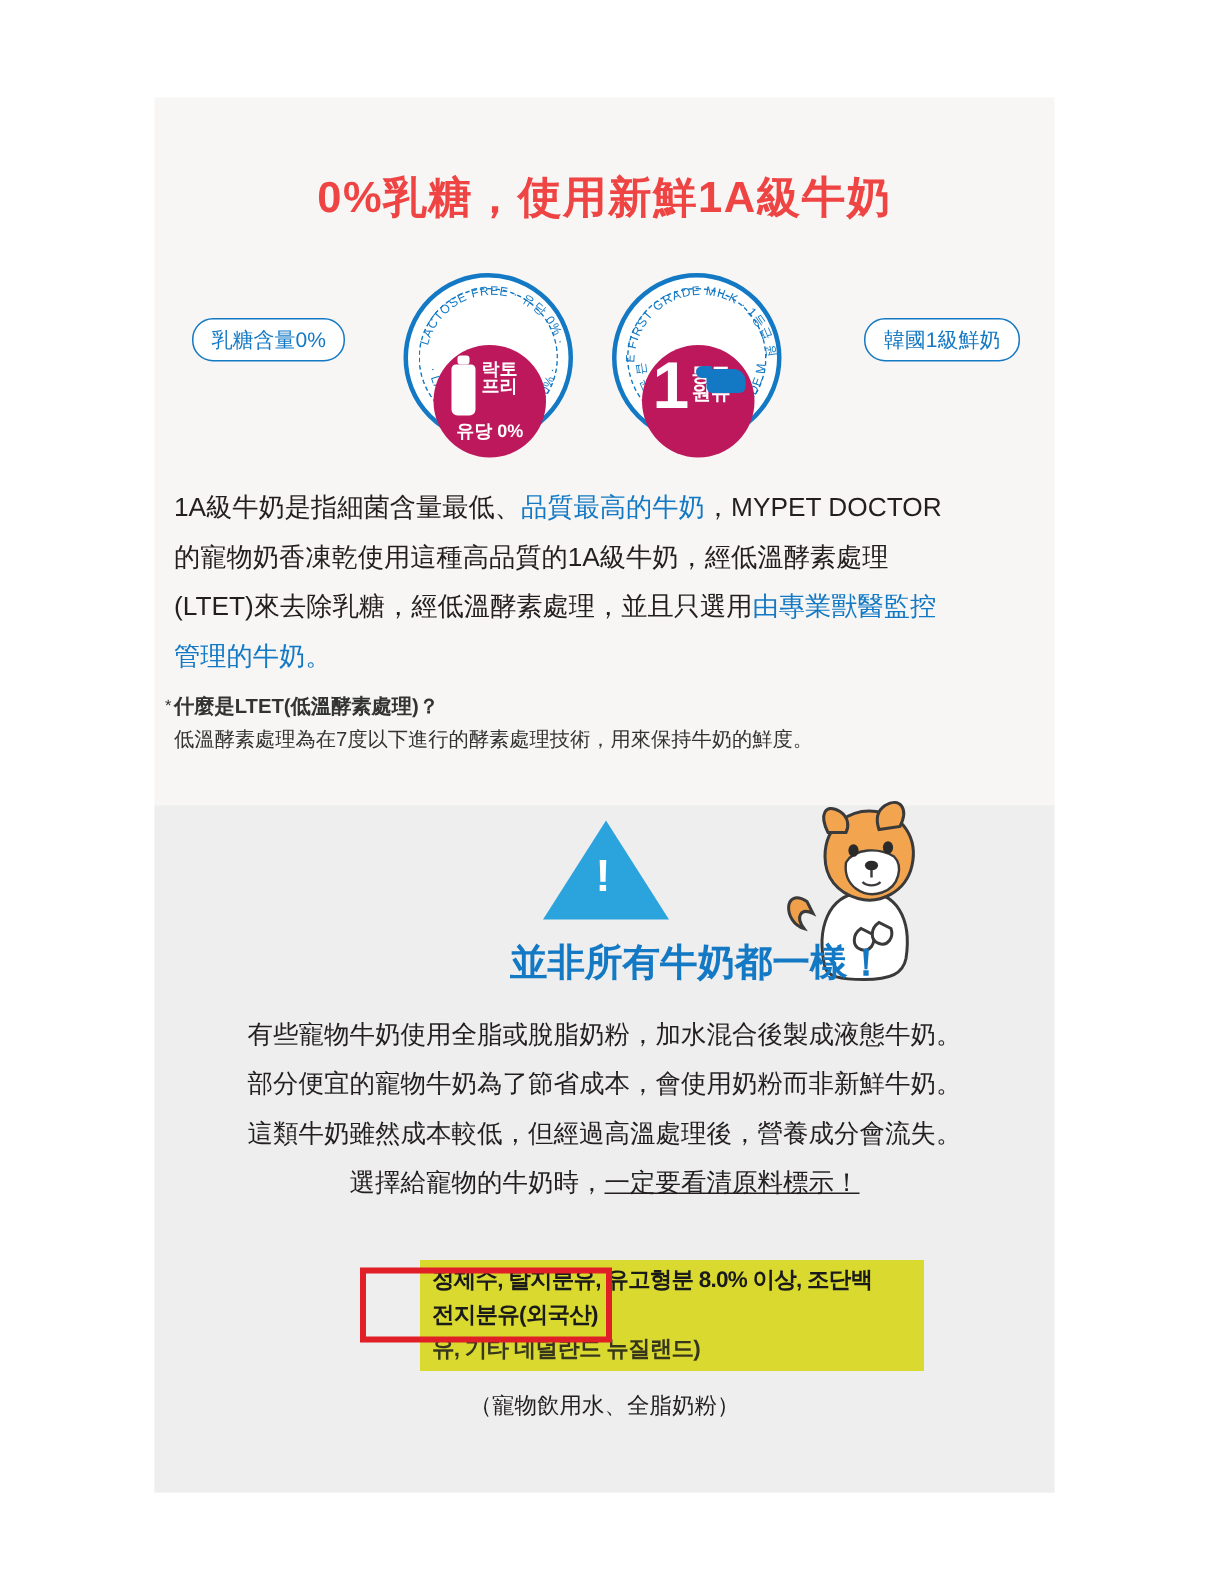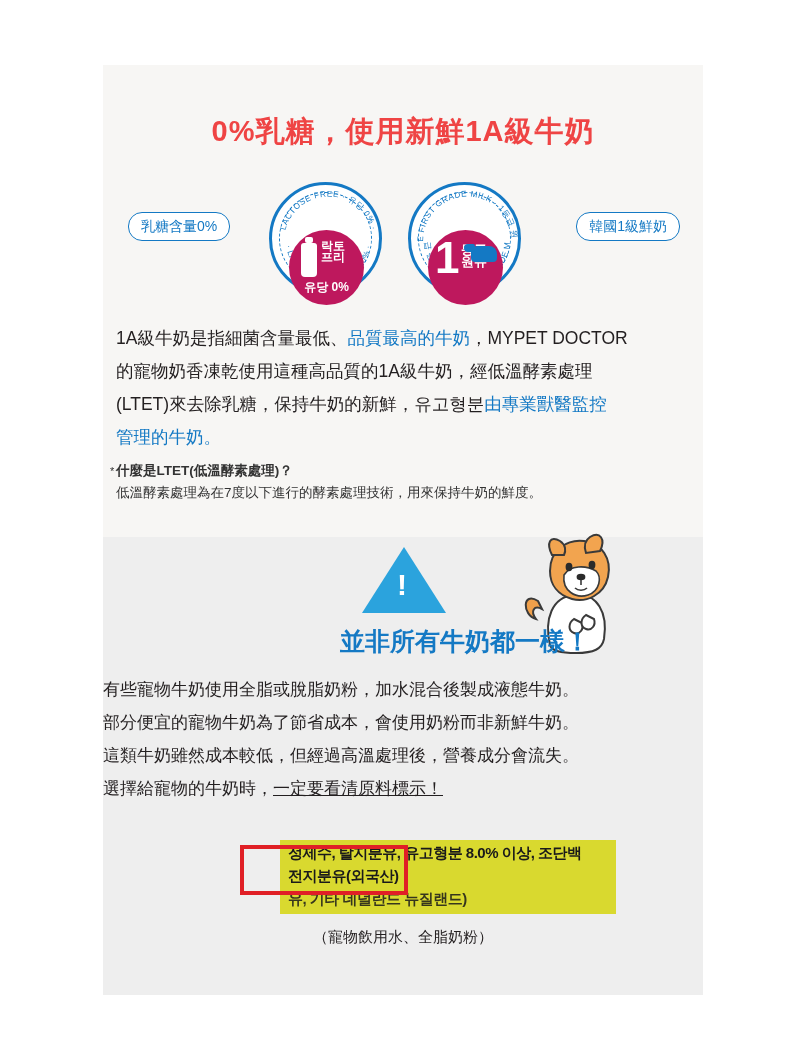--- a/index.html
+++ b/index.html
@@ -252,21 +252,21 @@
     font-weight: bold;
     color: #1479c4;
   }
 
   
   .lines {
     position: absolute;
     left: 103px;
     top: 673px;
     width: 600px;
-    text-align: left;
+    text-align: center;
     font-size: 17px;
     line-height: 33px;
     color: #231f20;
   }
   .lines .u { text-decoration: underline; }
 
   
   .label-img {
     position: absolute;
     left: 236px;
@@ -362,21 +362,21 @@
         <div class="cow"></div>
       </div>
     </div>
 
     <div class="pill right">韓國1級鮮奶</div>
   </div>
 
   <div class="body-para">
     <span>1A級牛奶是指細菌含量最低、</span><span class="hl-blue">品質最高的牛奶</span><span>，MYPET DOCTOR</span><br>
     <span>的寵物奶香凍乾使用這種高品質的1A級牛奶，經低溫酵素處理</span><br>
-    <span>(LTET)來去除乳糖，保持牛奶的新鮮，유고형분</span><span class="hl-blue">由專業獸醫監控</span><br>
+    <span>(LTET)來去除乳糖，經低溫酵素處理，並且只選用</span><span class="hl-blue">由專業獸醫監控</span><br>
     <span class="hl-blue">管理的牛奶。</span>
   </div>
 
   <div class="footnote">
     <span class="star">*</span>
     <div class="q">什麼是LTET(低溫酵素處理)？</div>
     <div>低溫酵素處理為在7度以下進行的酵素處理技術，用來保持牛奶的鮮度。</div>
   </div>
 
   <div class="warn"></div>

